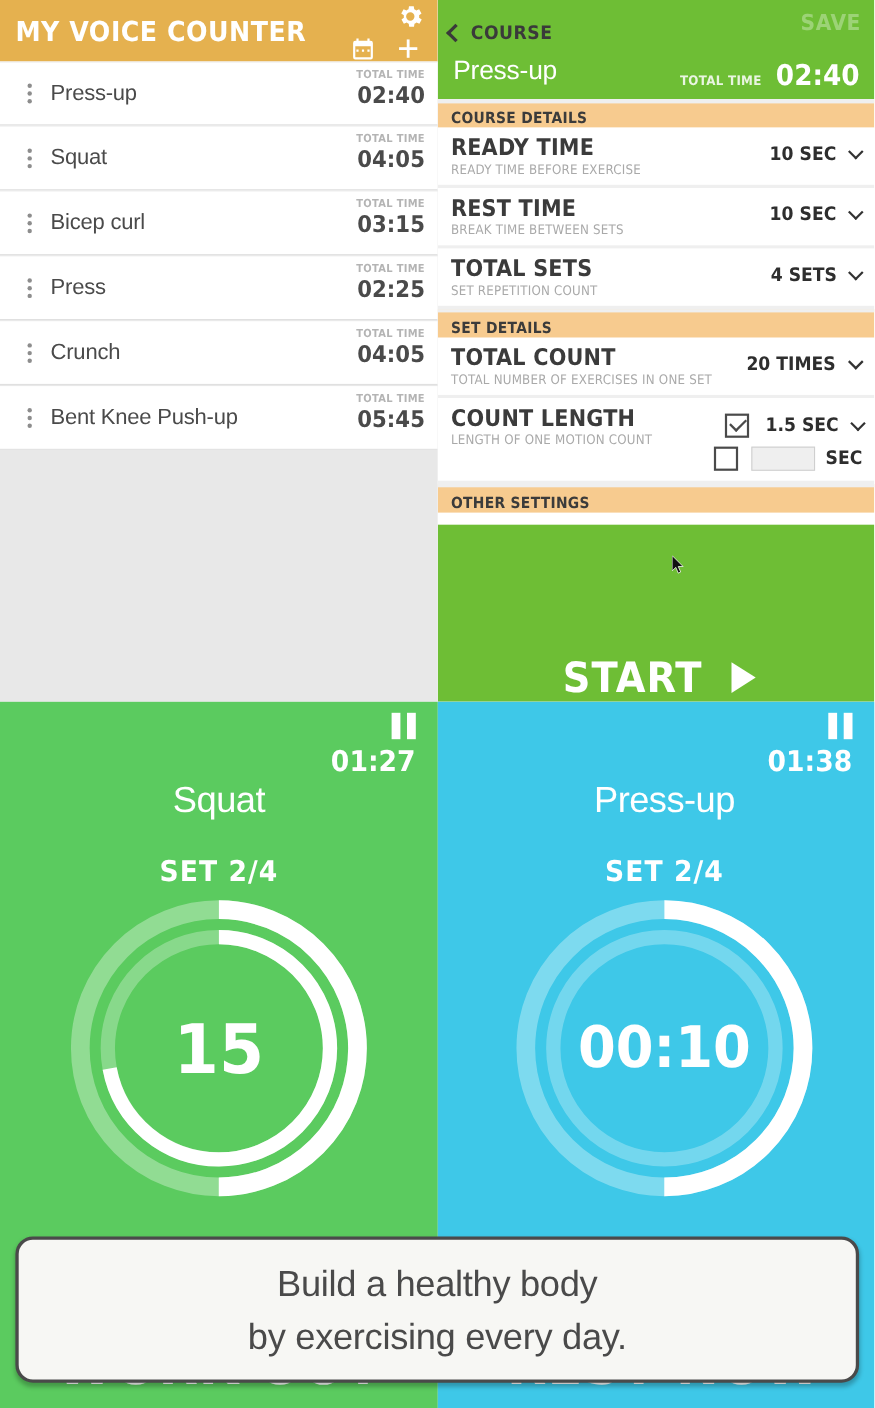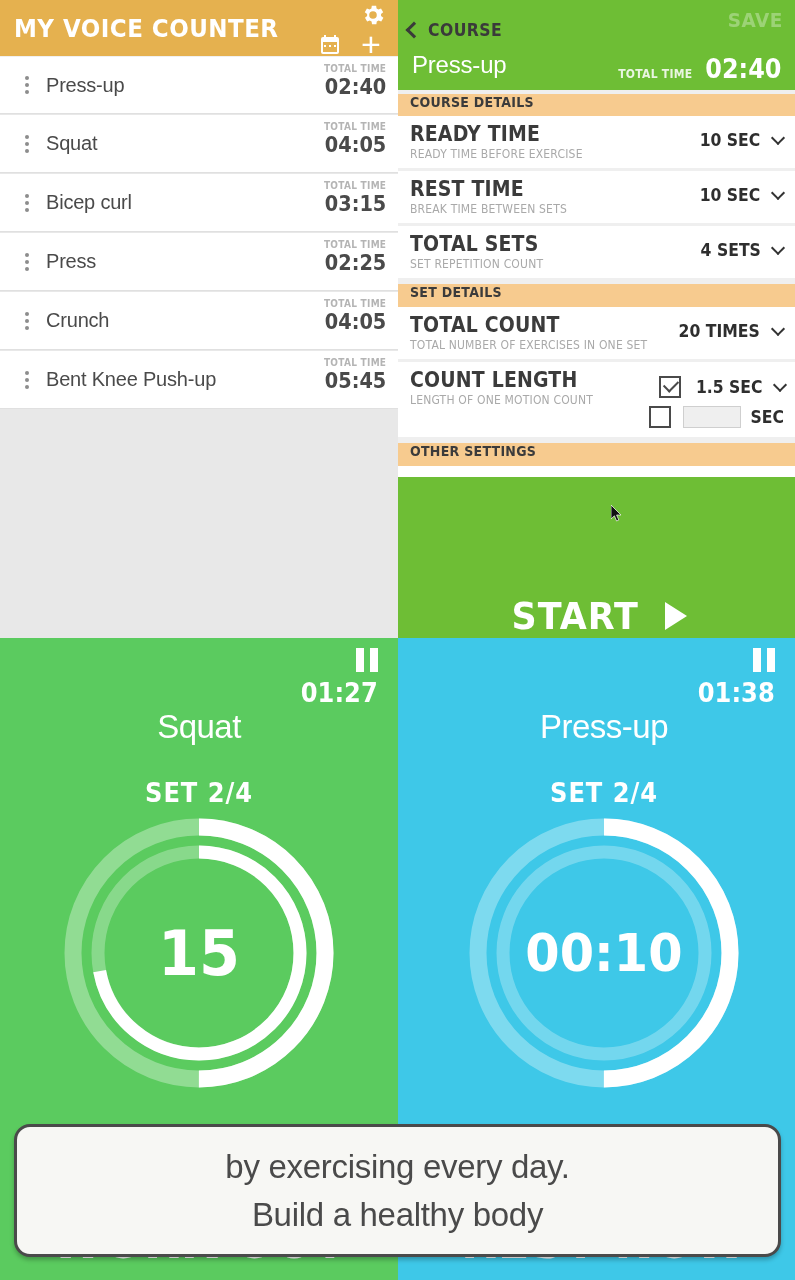--- a/index.html
+++ b/index.html
@@ -88,21 +88,21 @@
             display:flex; align-items:center; }
   .cr-sub-name { color:#fff; font-size: 24px; margin-left: 14px; letter-spacing:-0.2px; }
   .cr-sub-right { position:absolute; right: 10px; bottom: 6px; display:flex; align-items:baseline; }
   .cr-tt-lbl { font-family:"DejaVu Sans", sans-serif; font-weight:bold; font-size: 12px;
                color: rgba(255,255,255,0.85); letter-spacing:0.3px; margin-right:6px;
                transform: scaleX(0.9); }
   .cr-tt-val { font-family:"DejaVu Sans", sans-serif; font-weight:bold; font-size: 26px;
                color: #fff; transform: scaleX(0.92); }
 
   .sect-band {
-    background: #F7CB8F; height: 26px; display:flex; align-items:flex-start;
+    background: #F7CB8F; height: 26px; display:flex; align-items:flex-end;
     border-top: 3px solid #EFEFEF;
   }
   .sect-band.first { border-top: 4px solid #EFEFEF; }
   .sect-band span {
     font-family:"DejaVu Sans", sans-serif; font-weight: bold; font-size: 14px;
     color: #3b3b3b; margin-left: 12px; letter-spacing: 0.3px;
     transform: scaleX(0.9); transform-origin:left center;
   }
 
   .set-row {
@@ -427,17 +427,17 @@
           <circle cx="140" cy="140" r="126" fill="none" stroke="#ffffff" stroke-width="17" stroke-dasharray="395.8 791.7" transform="rotate(-90 140 140)"></circle>
           <circle cx="140" cy="140" r="101" fill="none" stroke="rgba(255,255,255,0.28)" stroke-width="13"></circle>
         </svg>
         <div class="ring-label mid">00:10</div>
       </div>
       <div class="tmr-state">REST NOW</div>
     </div>
   </div>
 
   <div class="banner">
+    <div>Build a healthy body</div>
     <div>by exercising every day.</div>
-    <div>Build a healthy body</div>
   </div>
 
 </div>
 
 </body></html>

